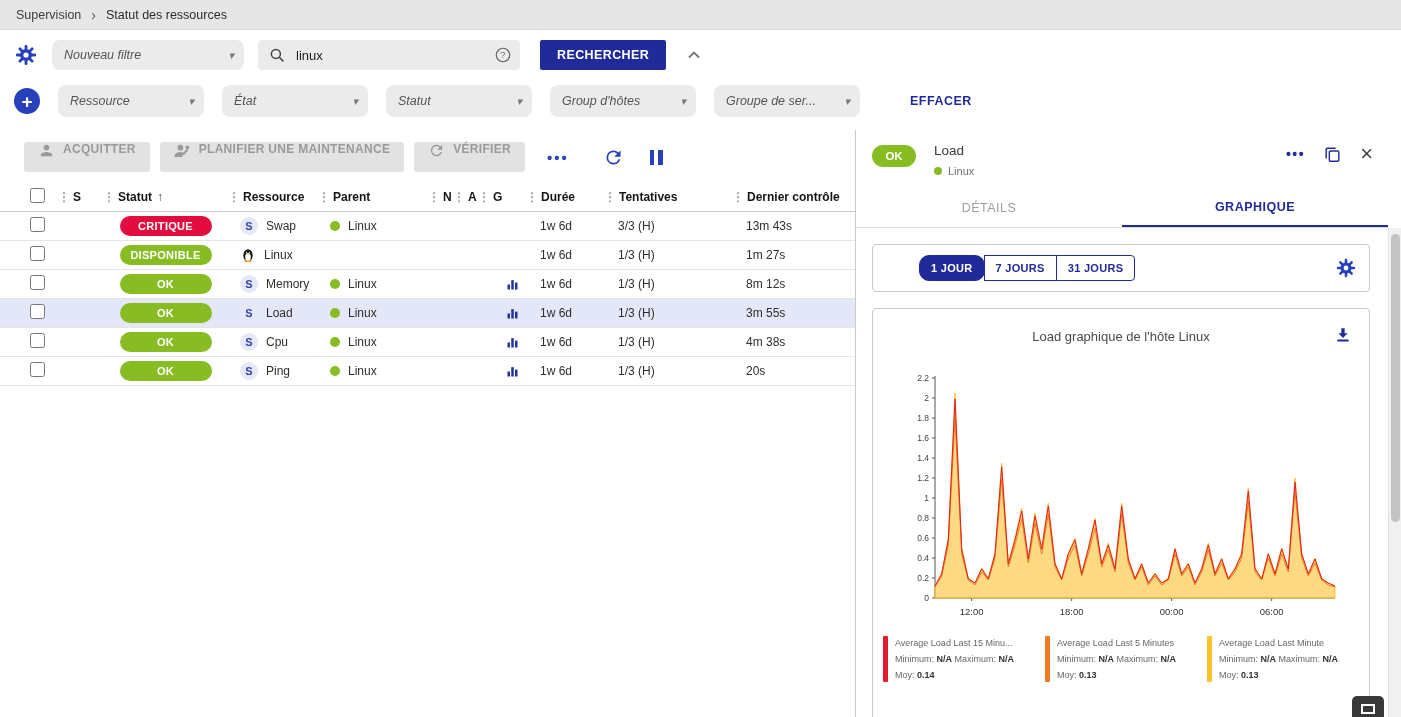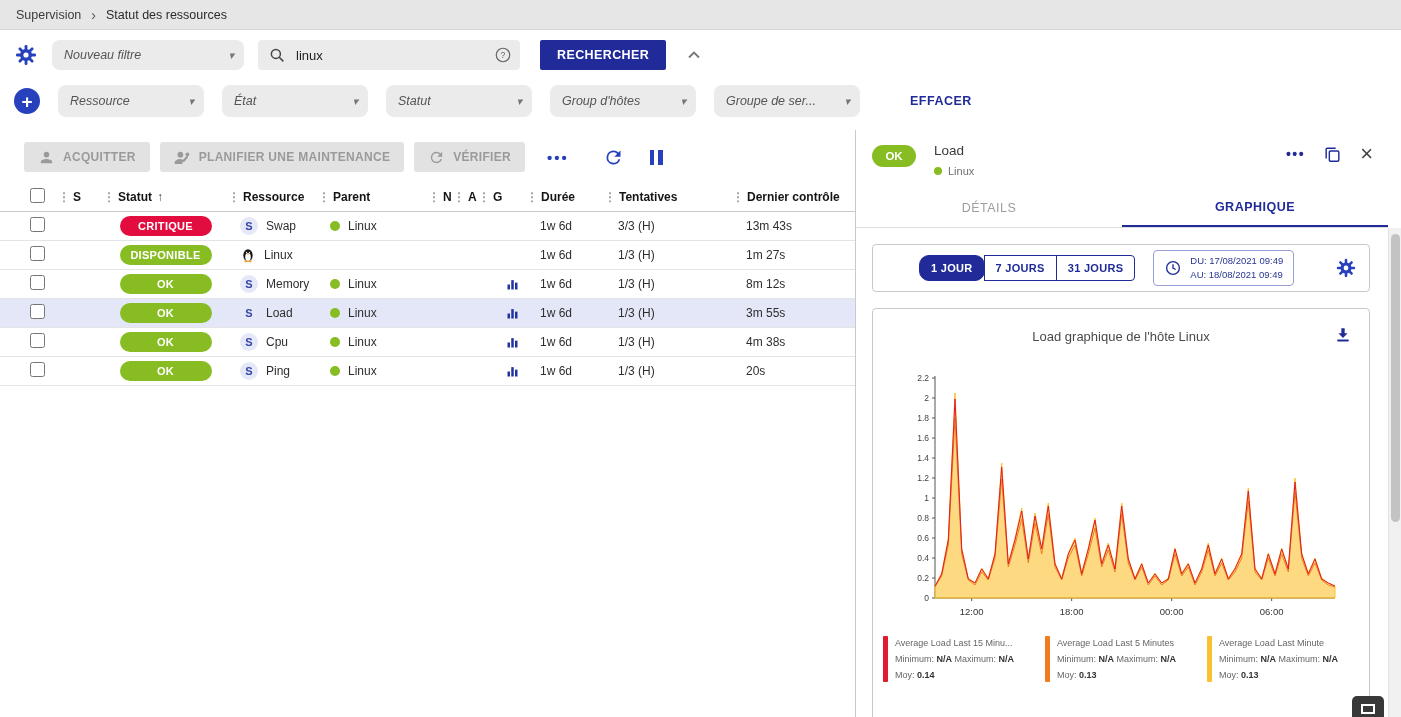--- a/index.html
+++ b/index.html
@@ -36,21 +36,21 @@
   .search-btn{background:var(--navy);color:#fff;border:none;height:30px;padding:0 17px;font-size:12.5px;font-weight:bold;
               letter-spacing:.4px;cursor:pointer;font-family:"Liberation Sans",sans-serif;border-radius:2px;margin-left:6px;}
   .collapse-chev{width:20px;height:20px;color:#777;cursor:pointer;margin-left:4px;}
   .plus-circle{width:26px;height:26px;border-radius:50%;background:var(--blue);color:#fff;display:flex;align-items:center;
                justify-content:center;font-size:19px;font-weight:bold;cursor:pointer;line-height:1;}
   .clear-btn{color:var(--navy);font-weight:bold;font-size:12.5px;letter-spacing:.5px;margin-left:26px;cursor:pointer;background:none;border:none;font-family:"Liberation Sans",sans-serif;}
 
   
   .main{position:absolute;top:130px;left:0;width:855px;bottom:0;background:#fff;}
   .toolbar{display:flex;align-items:center;gap:10px;padding:12px 0 8px 24px;}
-  .tb-btn{height:30px;background:#e2e2e2;color:#9a9a9a;border:none;border-radius:3px;display:inline-flex;align-items:center;
+  .tb-btn{height:30px;background:#e2e2e2;color:#9a9a9a;border:none;border-radius:3px;display:inline-flex;align-items:flex-start;
           gap:8px;padding:0 14px;font-size:12px;font-weight:bold;letter-spacing:.3px;font-family:"Liberation Sans",sans-serif;}
   .tb-btn svg{flex:none;}
   .more-dots{color:var(--blue);font-size:15px;font-weight:bold;letter-spacing:2px;margin-left:12px;cursor:pointer;}
   .icon-btn{color:var(--blue);cursor:pointer;display:inline-flex;}
   .refresh-btn{margin-left:24px;}
   .pause-btn{margin-left:16px;display:inline-flex;gap:4px;}
   .pause-btn i{display:block;width:4.5px;height:15px;background:var(--blue);}
 
   .tgrid{display:grid;grid-template-columns:36px 45px 125px 90px 110px 25px 25px 48px 78px 128px 1fr;align-items:center;}
   .thead{height:30px;border-bottom:1px solid #c9c9c9;margin:2px 0 0 0;padding-left:22px;}
@@ -466,32 +466,20 @@
     <div class="tab">DÉTAILS</div>
     <div class="tab active">GRAPHIQUE</div>
   </div>
 
   <div class="panel-body">
     <div class="time-card">
       <div class="range-group">
         <button class="range-btn active">1 JOUR</button>
         <button class="range-btn">7 JOURS</button>
         <button class="range-btn">31 JOURS</button>
-      </div>
-      <div class="date-box">
-        <span class="clock-ic">
-          <svg width="18" height="18" viewBox="0 0 24 24" fill="none" stroke="currentColor" stroke-width="1.8">
-              <circle cx="12" cy="12" r="8.5"></circle>
-              <path d="M12 7v5l3.5 2"></path>
-            </svg>
-        </span>
-        <div class="lines">
-          <div>DU: 17/08/2021 09:49</div>
-          <div>AU: 18/08/2021 09:49</div>
-        </div>
       </div>
       <svg class="panel-gear" viewBox="0 0 24 24" fill="currentColor">
           <g>
             <rect x="10.6" y="2" width="2.8" height="20" rx="1.2"></rect>
             <rect x="10.6" y="2" width="2.8" height="20" rx="1.2" transform="rotate(45 12 12)"></rect>
             <rect x="10.6" y="2" width="2.8" height="20" rx="1.2" transform="rotate(90 12 12)"></rect>
             <rect x="10.6" y="2" width="2.8" height="20" rx="1.2" transform="rotate(135 12 12)"></rect>
             <circle cx="12" cy="12" r="6"></circle>
           </g>
           <circle cx="12" cy="12" r="2.6" fill="#fff"></circle>

